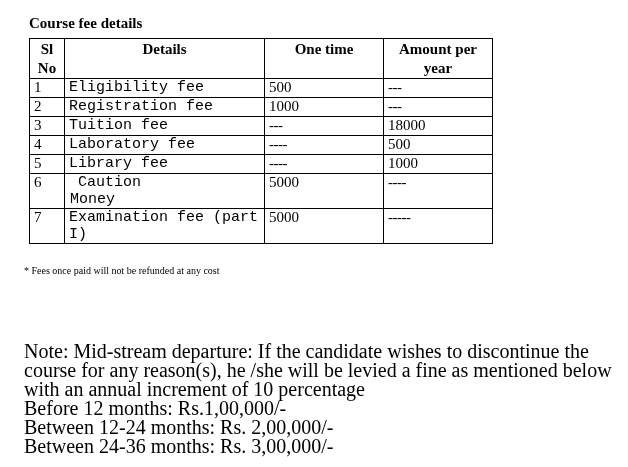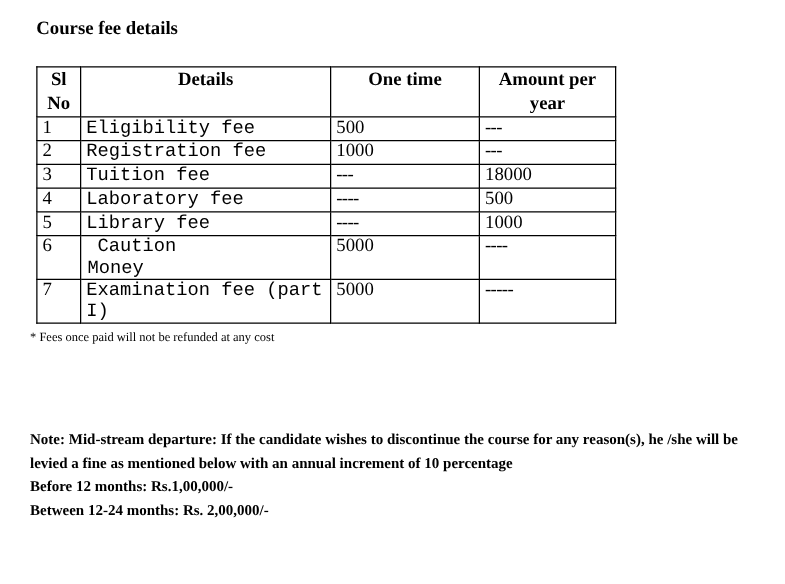--- a/index.html
+++ b/index.html
@@ -19,21 +19,21 @@
       position: absolute;
       left: 29px;
       top: 14px;
       font-weight: bold;
       font-size: 15px;
       line-height: 18px;
     }
     table.fees {
       position: absolute;
       left: 29px;
-      top: 53px;
+      top: 38px;
       border-collapse: collapse;
       font-size: 15px;
       line-height: 17px;
     }
     table.fees td, table.fees th {
       border: 1px solid #000;
       padding: 0 0 0 4px;
       vertical-align: top;
       text-align: left;
       font-weight: normal;
@@ -59,23 +59,22 @@
       left: 24px;
       top: 262px;
       font-size: 10px;
       line-height: 18px;
     }
     .note {
       position: absolute;
       left: 24px;
       top: 342px;
       width: 590px;
-      font-size: 12px;
+      font-size: 20px;
       line-height: 19px;
-      font-weight: bold;
     }
     .note p {
       margin: 0;
     }
   </style>
 </head>
 <body>
 
 <div class="title">Course fee details</div>
 
@@ -136,13 +135,14 @@
     </tr>
   </tbody>
 </table>
 
 <div class="footnote">* Fees once paid will not be refunded at any cost</div>
 
 <div class="note">
   <p>Note: Mid-stream departure: If the candidate wishes to discontinue the course for any reason(s), he /she will be levied a fine as mentioned below with an annual increment of 10 percentage</p>
   <p>Before 12 months: Rs.1,00,000/-</p>
   <p>Between 12-24 months: Rs. 2,00,000/-</p>
+  <p>Between 24-36 months: Rs. 3,00,000/-</p>
 </div>
 
 </body></html>

